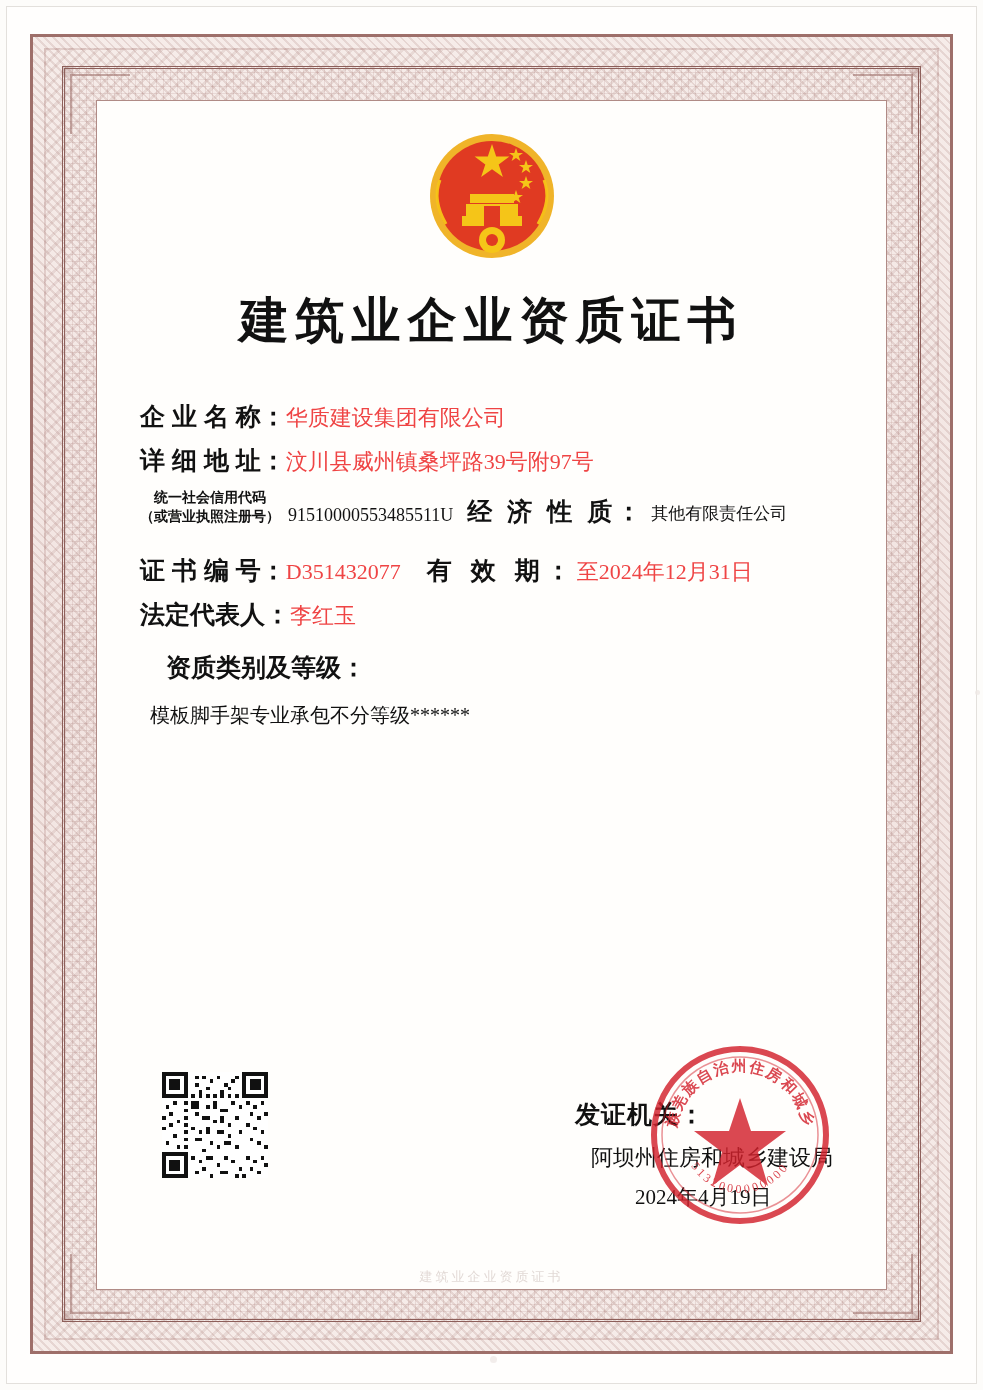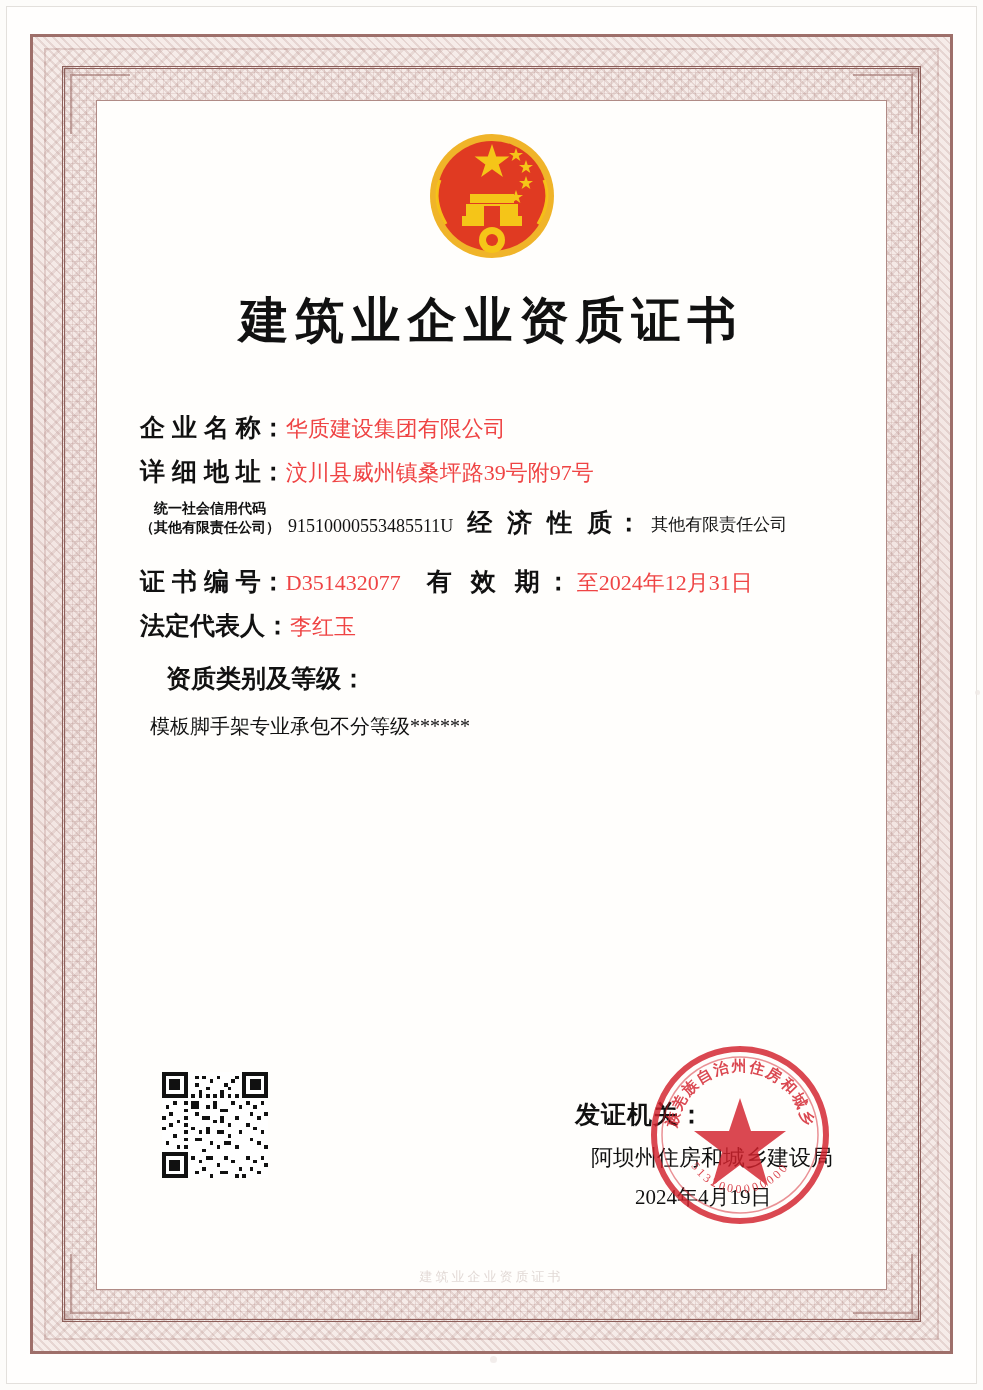--- a/index.html
+++ b/index.html
@@ -122,21 +122,21 @@
     font-weight: bold;
     font-size: 49px;
     letter-spacing: 7px;
     color: #111;
   }
 
   
   .fields {
     position: absolute;
     left: 140px;
-    top: 411px;
+    top: 400px;
     width: 730px;
   }
   .row {
     display: flex;
     align-items: baseline;
     margin-bottom: 11px;
   }
   .lbl {
     font-family: "Liberation Sans", sans-serif;
     font-weight: bold;
@@ -336,21 +336,21 @@
     </div>
 
     <div class="row">
       <span class="lbl">详 细 地 址：</span>
       <span class="val">汶川县威州镇桑坪路39号附97号</span>
     </div>
 
     <div class="row-credit">
       <span class="credit-lbl">
         <span>统一社会信用代码</span><br>
-        <span>（其他有限责任公司）</span>
+        <span>（或营业执照注册号）</span>
       </span>
       <span class="credit-val">91510000553485511U</span>
       <span class="econ-lbl">经 济 性 质：</span>
       <span class="econ-val">其他有限责任公司</span>
     </div>
 
     <div class="row-inline2">
       <span class="lbl">证 书 编 号：</span>
       <span class="val">D351432077</span>
       <span class="mid-lbl">有 效 期：</span>

